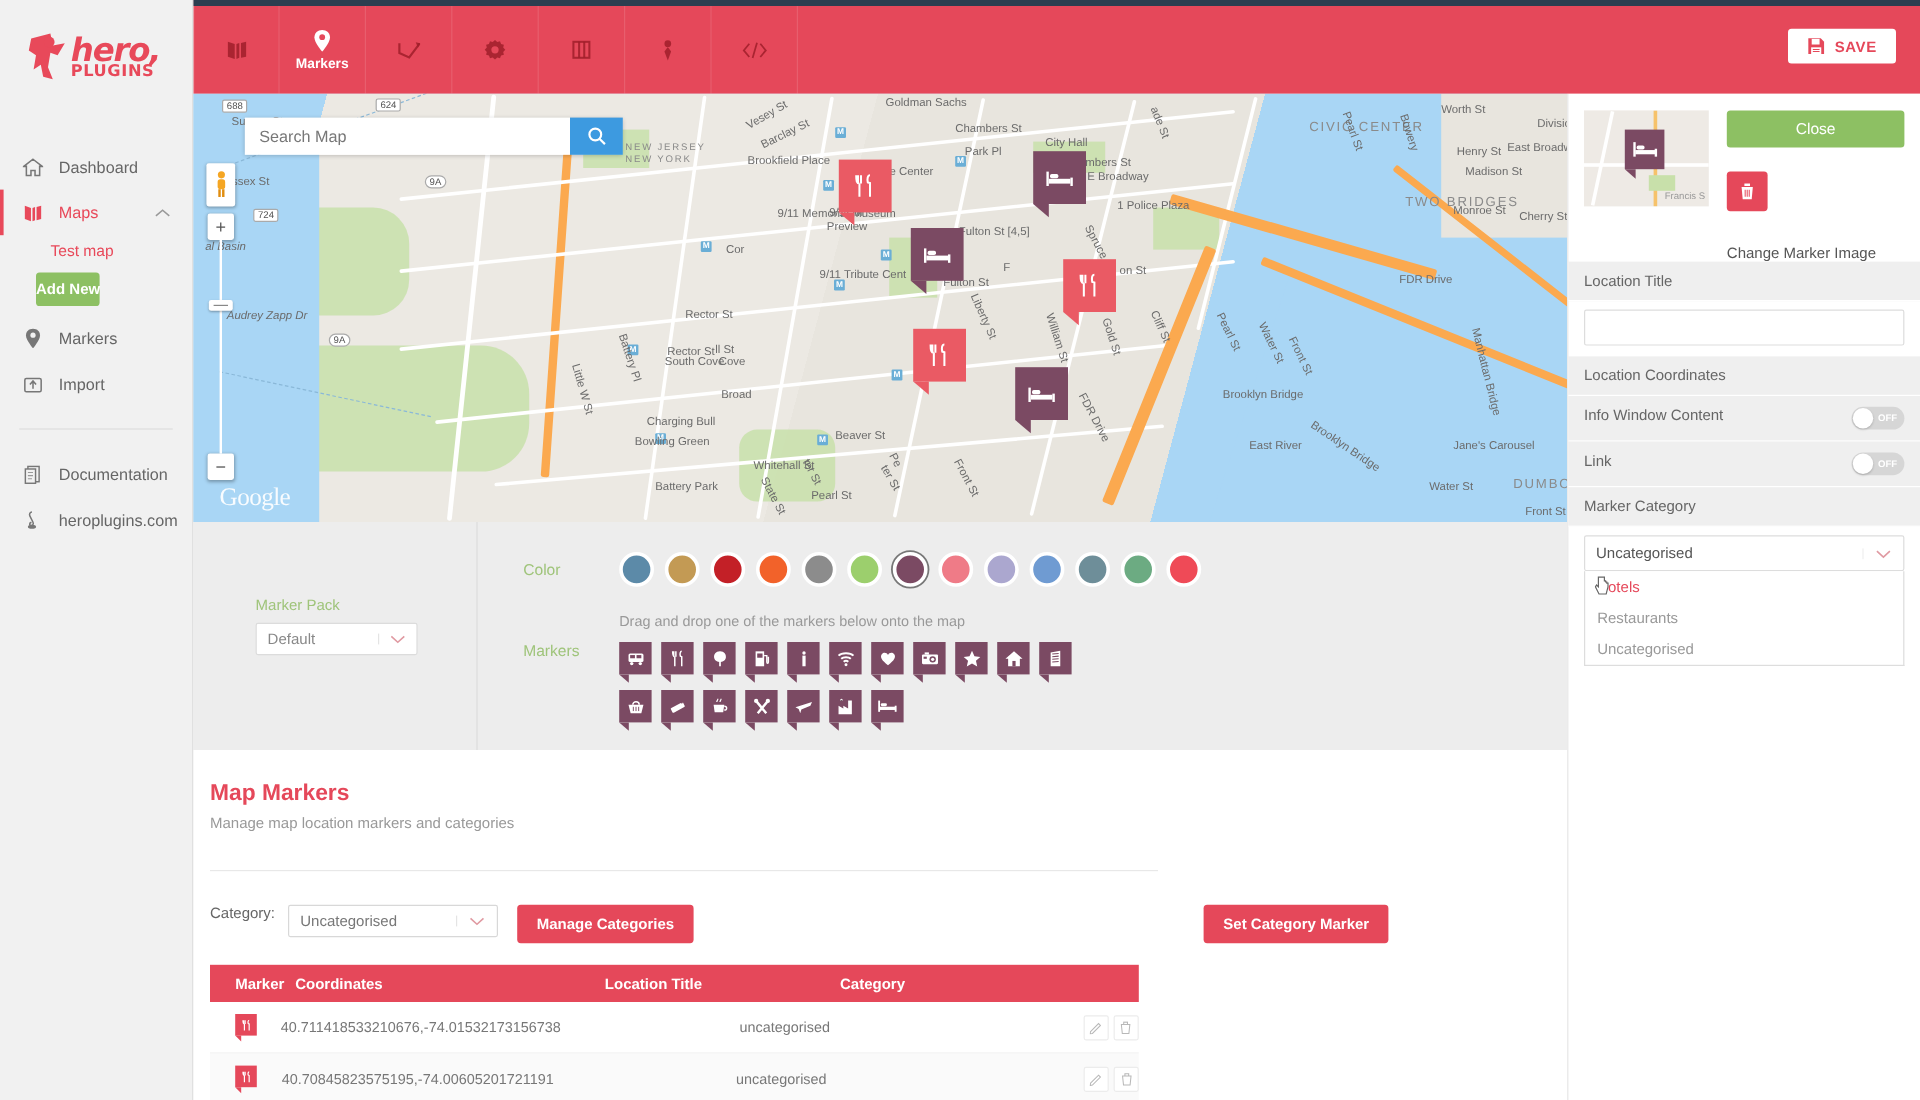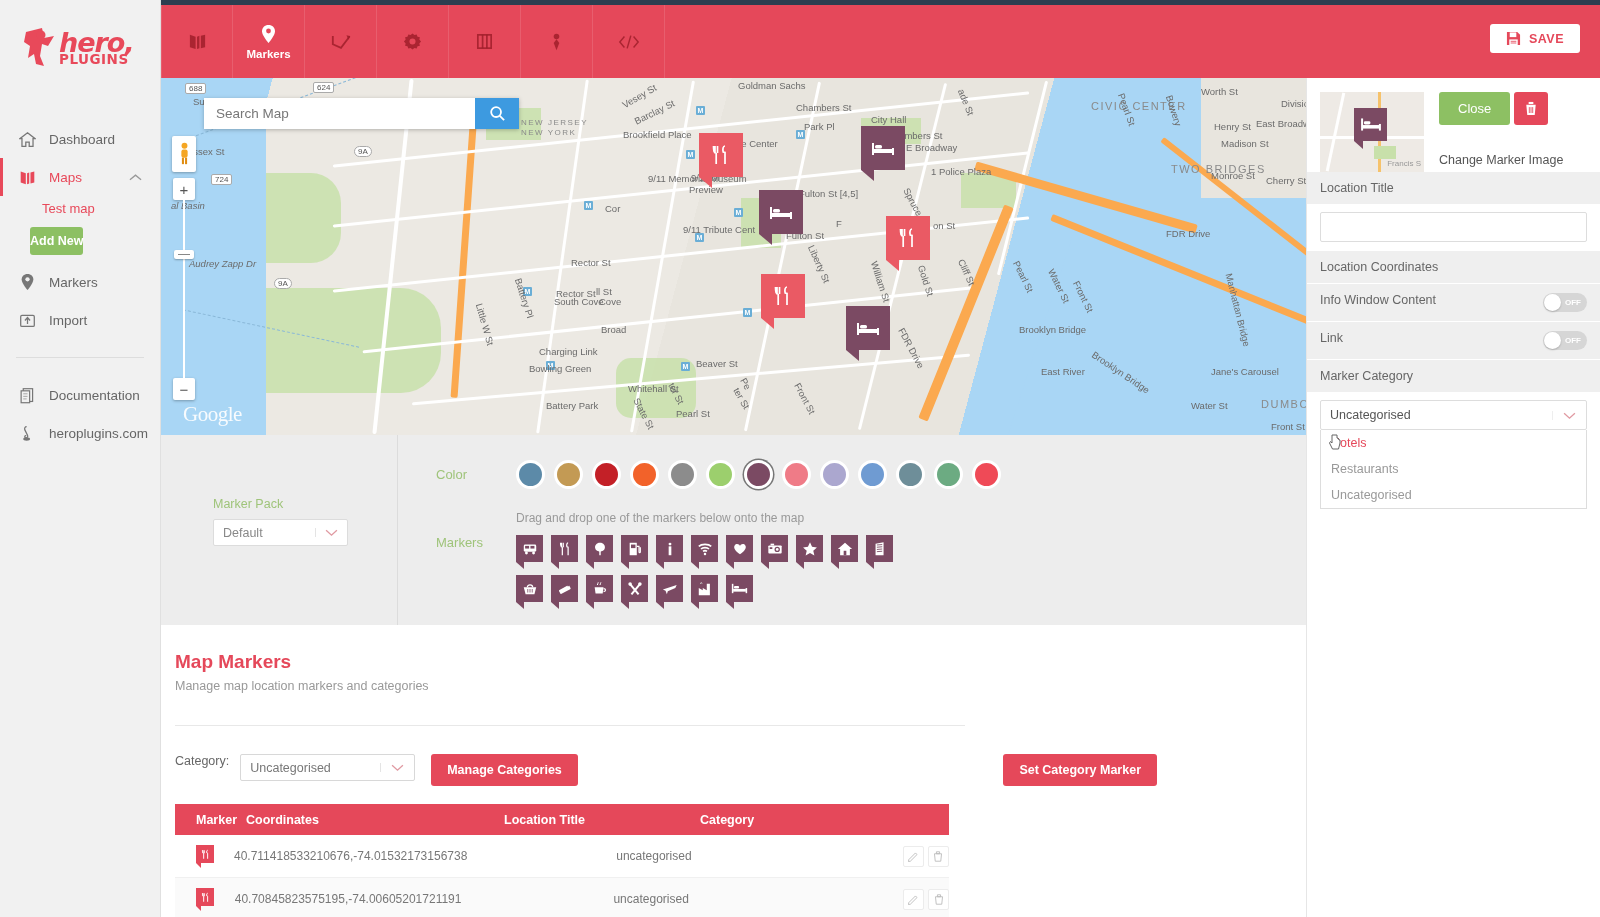--- a/index.html
+++ b/index.html
@@ -314,21 +314,21 @@
     display: flex; align-items: center; justify-content: center;
   }
   .mthumb .t-pin .tl {
     position: absolute; left: 0; top: 33px; width: 0; height: 0;
     border-left: 9px solid transparent; border-top: 8px solid #7b4a63;
   }
   .thumb-txt {
     position: absolute; right: 3px; bottom: 4px; font-size: 8px; color: #999;
   }
   .rp-actions { flex: 1; padding-left: 15px; }
-  .rp-btns { display: flex; gap: 4px; }
+  .rp-btns { display: flex; gap: 20px; flex-direction: column; }
   .btn-green {
     background: #8dc063; color: #fff; border: none; padding: 8px 19px;
     font-size: 13px; border-radius: 3px; cursor: pointer;
     font-family: "Liberation Sans", sans-serif;
   }
   .btn-trash {
     background: #e5485a; color: #fff; border: none; width: 34px; height: 33px;
     border-radius: 3px; cursor: pointer; display: flex;
     align-items: center; justify-content: center;
   }
@@ -648,21 +648,21 @@
     <div class="map-label rot" style="left:1008px;top:12px;transform:rotate(72deg);">Bowery</div>
     <div class="map-label rot" style="left:800px;top:6px;transform:rotate(68deg);">ade St</div>
     <div class="map-label" style="left:410px;top:179px;">Rector St</div>
     <div class="map-label" style="left:395px;top:210px;">Rector St</div>
     <div class="map-label" style="left:435px;top:208px;">ll St</div>
     <div class="map-label" style="left:440px;top:246px;">Broad</div>
     <div class="map-label" style="left:438px;top:218px;">Cove</div>
     <div class="map-label" style="left:393px;top:218px;">South Cove</div>
     <div class="map-label rot" style="left:357px;top:195px;transform:rotate(72deg);">Battery Pl</div>
     <div class="map-label rot" style="left:318px;top:220px;transform:rotate(74deg);">Little W St</div>
-    <div class="map-label" style="left:378px;top:268px;">Charging Link</div>
+    <div class="map-label" style="left:378px;top:268px;">Charging Bull</div>
     <div class="map-label" style="left:368px;top:285px;">Bowling Green</div>
     <div class="map-label" style="left:535px;top:280px;">Beaver St</div>
     <div class="map-label" style="left:467px;top:305px;">Whitehall St</div>
     <div class="map-label" style="left:385px;top:322px;">Battery Park</div>
     <div class="map-label rot" style="left:510px;top:300px;transform:rotate(62deg);">ter St</div>
     <div class="map-label rot" style="left:475px;top:315px;transform:rotate(62deg);">State St</div>
     <div class="map-label" style="left:515px;top:330px;">Pearl St</div>
     <div class="map-label rot" style="left:582px;top:295px;transform:rotate(62deg);">Pe</div>
     <div class="map-label rot" style="left:575px;top:305px;transform:rotate(60deg);">ter St</div>
     <div class="map-label rot" style="left:636px;top:300px;transform:rotate(62deg);">Front St</div>

